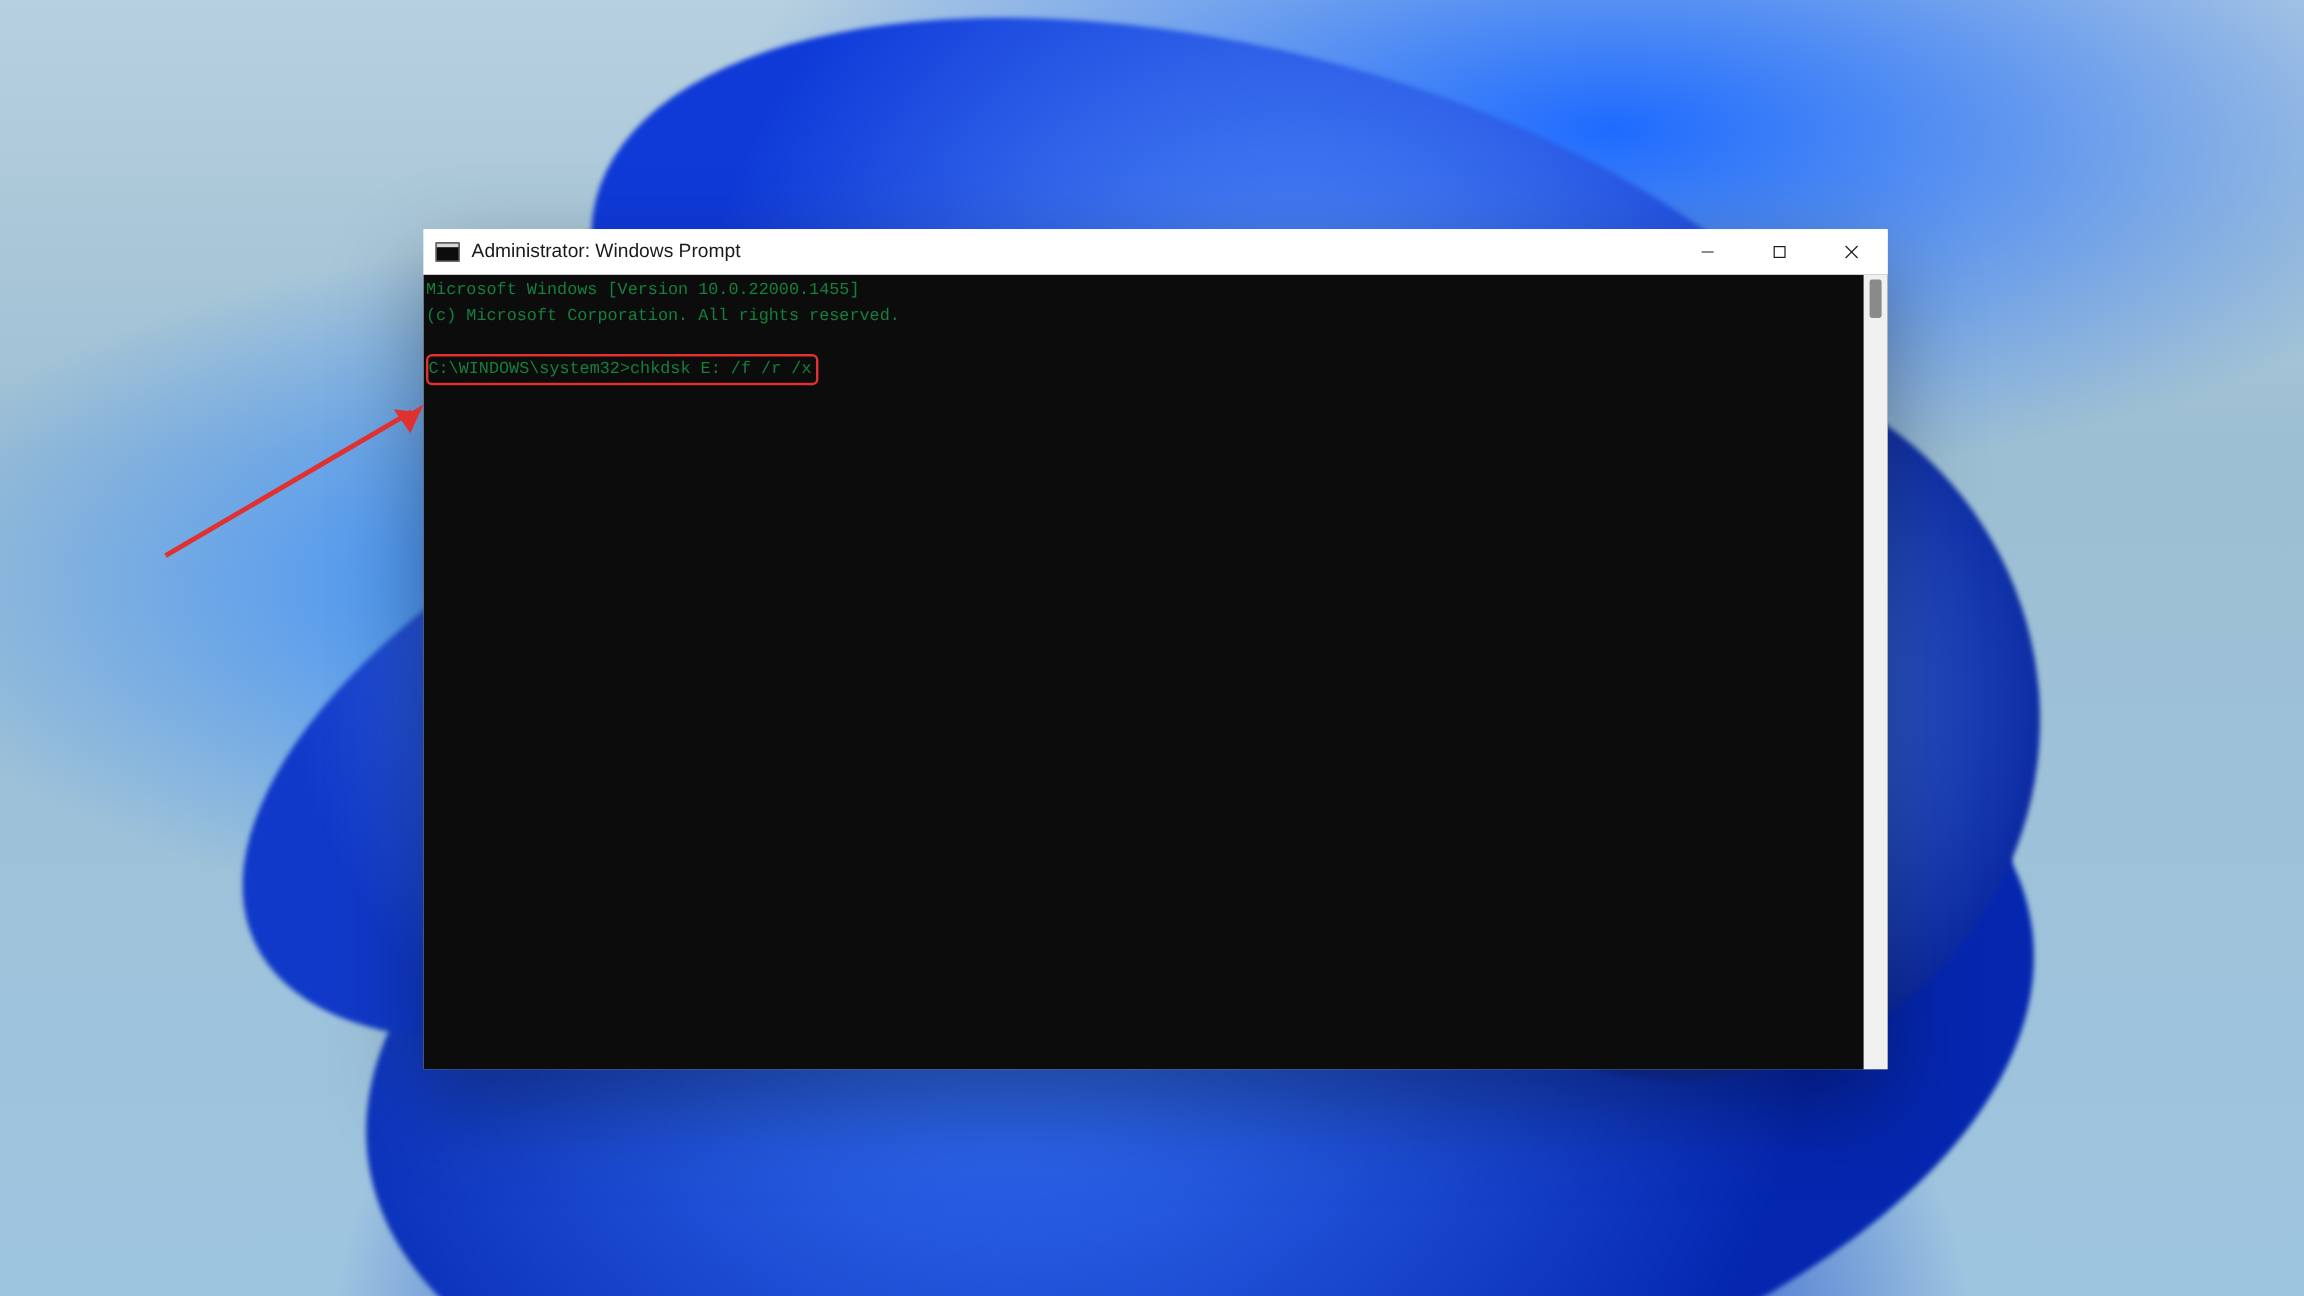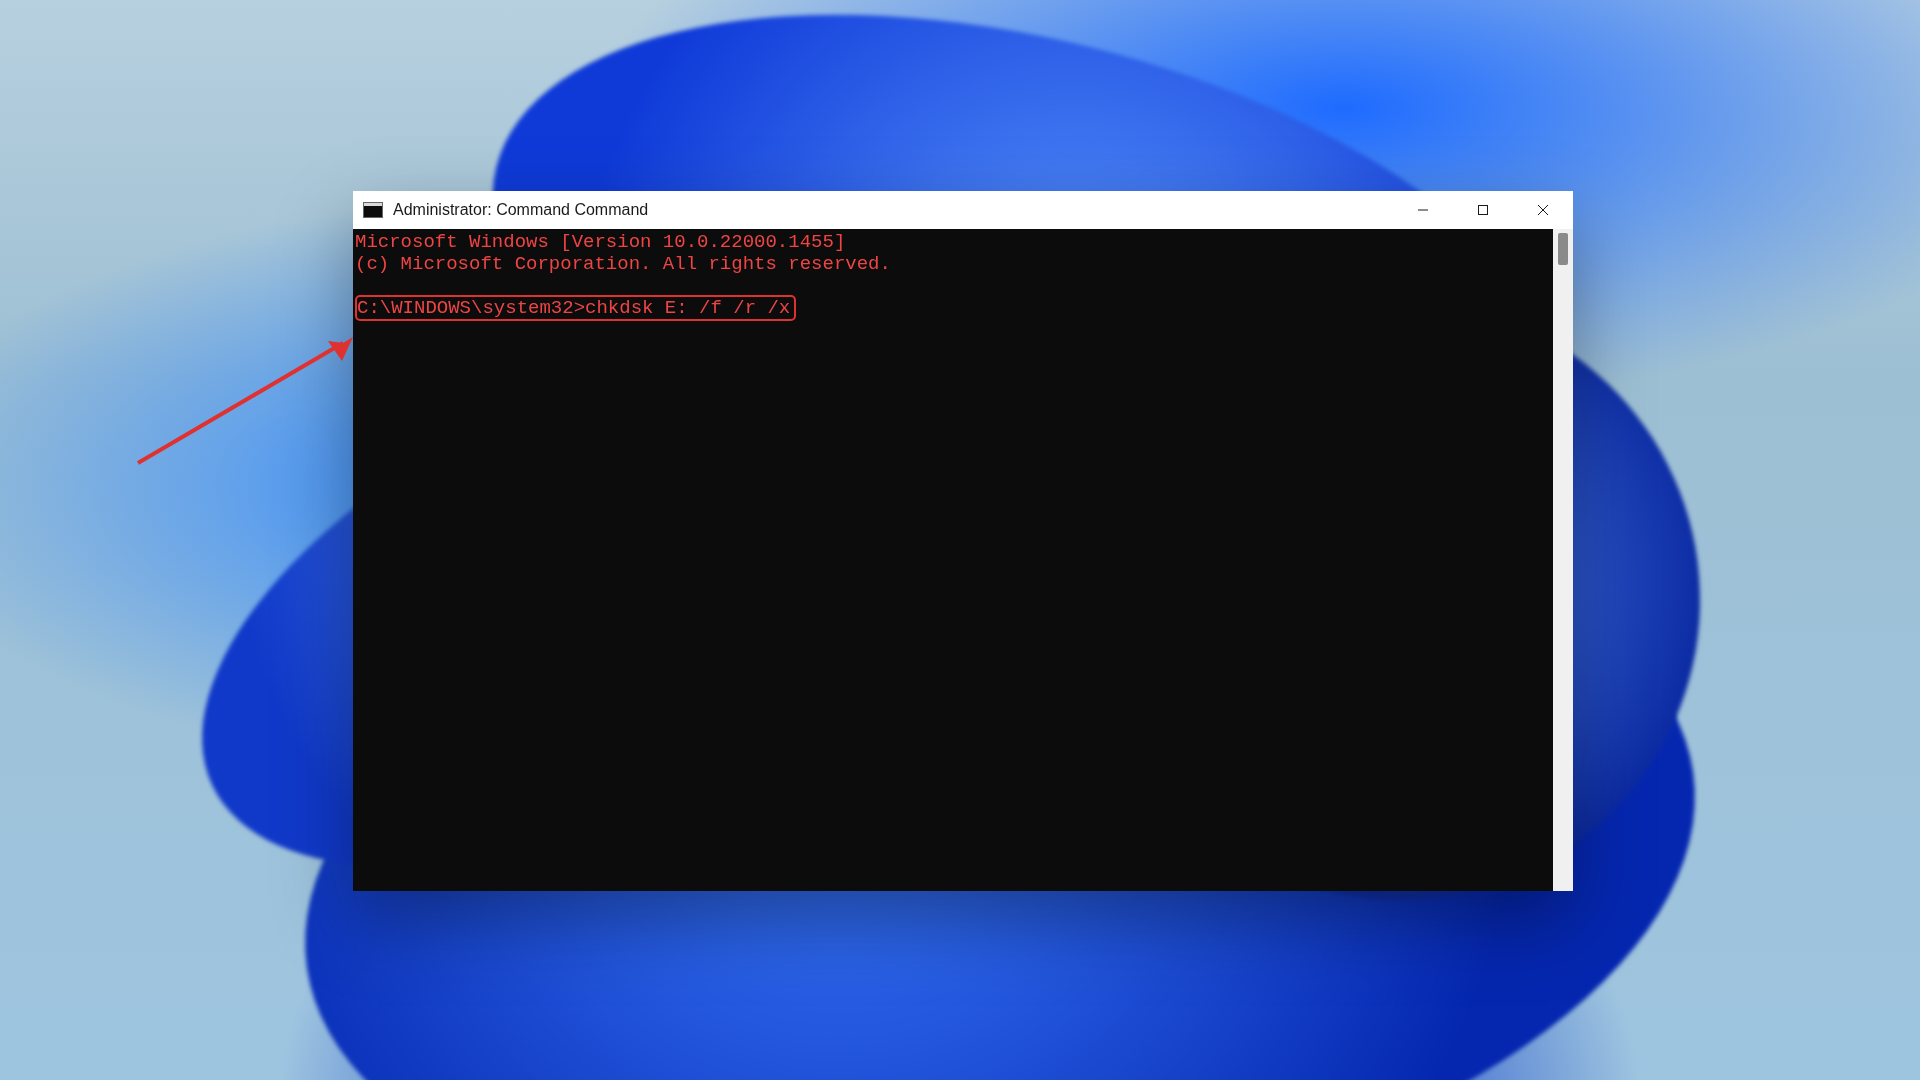--- a/index.html
+++ b/index.html
@@ -69,23 +69,23 @@
   .win-btn svg { width: 12px; height: 12px; stroke: #1a1a1a; stroke-width: 1; fill: none; }
 
   .console-wrap {
     flex: 1;
     display: flex;
     background: #0c0c0c;
   }
   .console {
     flex: 1;
     padding: 2px 2px 2px 2px;
-    color: #ef4444;
+    color: #15803d;
     font-family: Consolas, "Courier New", monospace;
-    font-size: 19px;
+    font-size: 14px;
     line-height: 22px;
     white-space: pre;
     overflow: hidden;
   }
   .cmd-line {
     display: inline-block;
     border: 2.5px solid #e03131;
     border-radius: 5px;
     padding: 0 4px 0 0;
     margin-top: 20px;
@@ -117,21 +117,21 @@
 <div class="desktop">
   <div class="petal p1"></div>
   <div class="petal p2"></div>
   <div class="petal p3"></div>
   <div class="petal p4"></div>
 </div>
 
 <div class="window">
   <div class="titlebar">
     <span class="app-icon"></span>
-    <span class="title-text">Administrator: Command Command</span>
+    <span class="title-text">Administrator: Windows Prompt</span>
     <span class="title-spacer"></span>
     <div class="win-btn">
       <svg viewBox="0 0 12 12">
           <line x1="1" y1="6" x2="11" y2="6"></line>
         </svg>
     </div>
     <div class="win-btn">
       <svg viewBox="0 0 12 12">
           <rect x="1.5" y="1.5" width="9" height="9"></rect>
         </svg>

